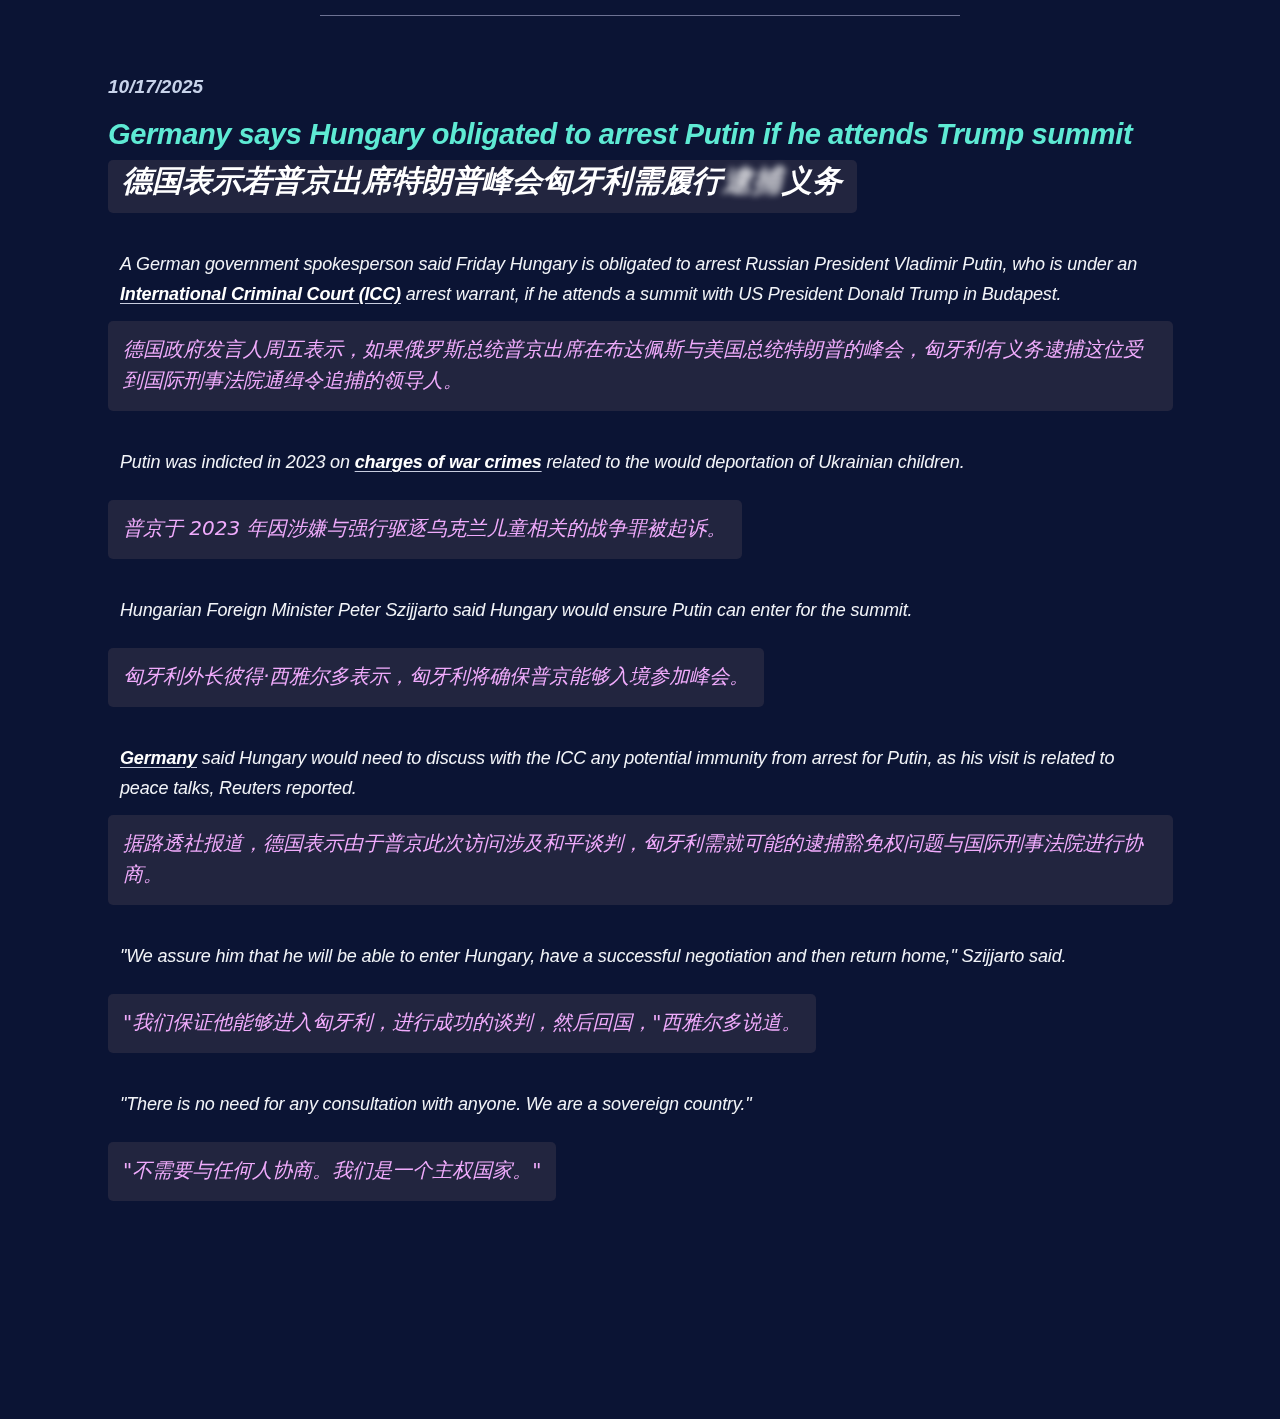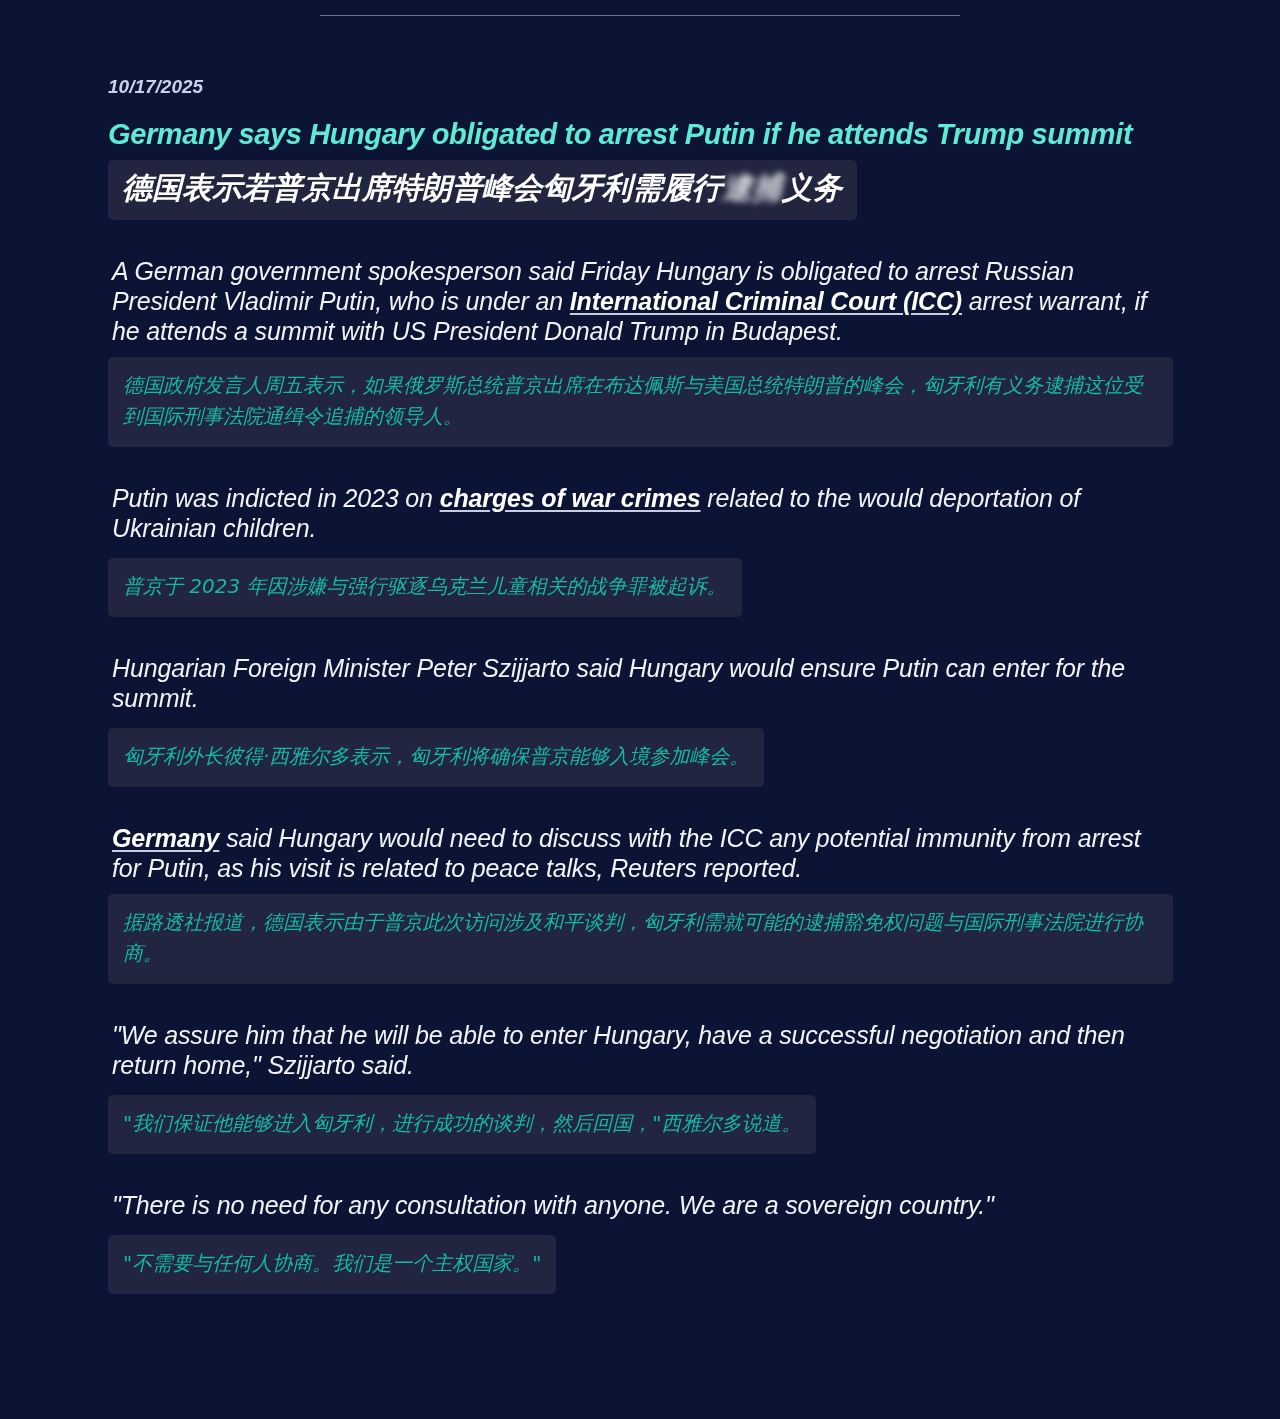--- a/index.html
+++ b/index.html
@@ -43,55 +43,55 @@
     color: #5eead4;
     line-height: 40px;
     margin: 14px 0 0 0;
     letter-spacing: -0.4px;
     white-space: nowrap;
   }
   .headline-zh {
     display: inline-block;
     background: #22253f;
     border-radius: 5px;
-    padding: 7px 15px 11px 14px;
+    padding: 0 15px 11px 14px;
     margin-top: 6px;
     font-size: 30px;
     font-weight: 700;
     line-height: 42px;
     color: #ffffff;
     font-family: "DejaVu Sans", sans-serif;
   }
   .blurred {
     filter: blur(3px);
     opacity: 0.85;
   }
   .para {
-    margin: 4px;
-    font-size: 25px;
+    margin: 12px;
+    font-size: 18px;
     line-height: 30px;
     color: #f2f4f8;
     letter-spacing: -0.15px;
   }
   .para a {
     color: #ffffff;
     font-weight: 700;
     text-decoration: underline;
     text-decoration-color: #c8cde0;
     text-underline-offset: 3px;
   }
   .zh-box {
     display: inline-block;
     background: #22253f;
     border-radius: 5px;
     padding: 13px 15px 15px 15px;
     margin-top: 11px;
     font-size: 20px;
     line-height: 31px;
-    color: #14b8a6;
+    color: #f0abfc;
     font-family: "DejaVu Sans", sans-serif;
     box-sizing: border-box;
   }
   .zh-box.full { display: block; width: 1065px; }
   .block { margin-top: 36px; }
   .block.first { margin-top: 36px; }
 </style>
 </head>
 <body>
 

